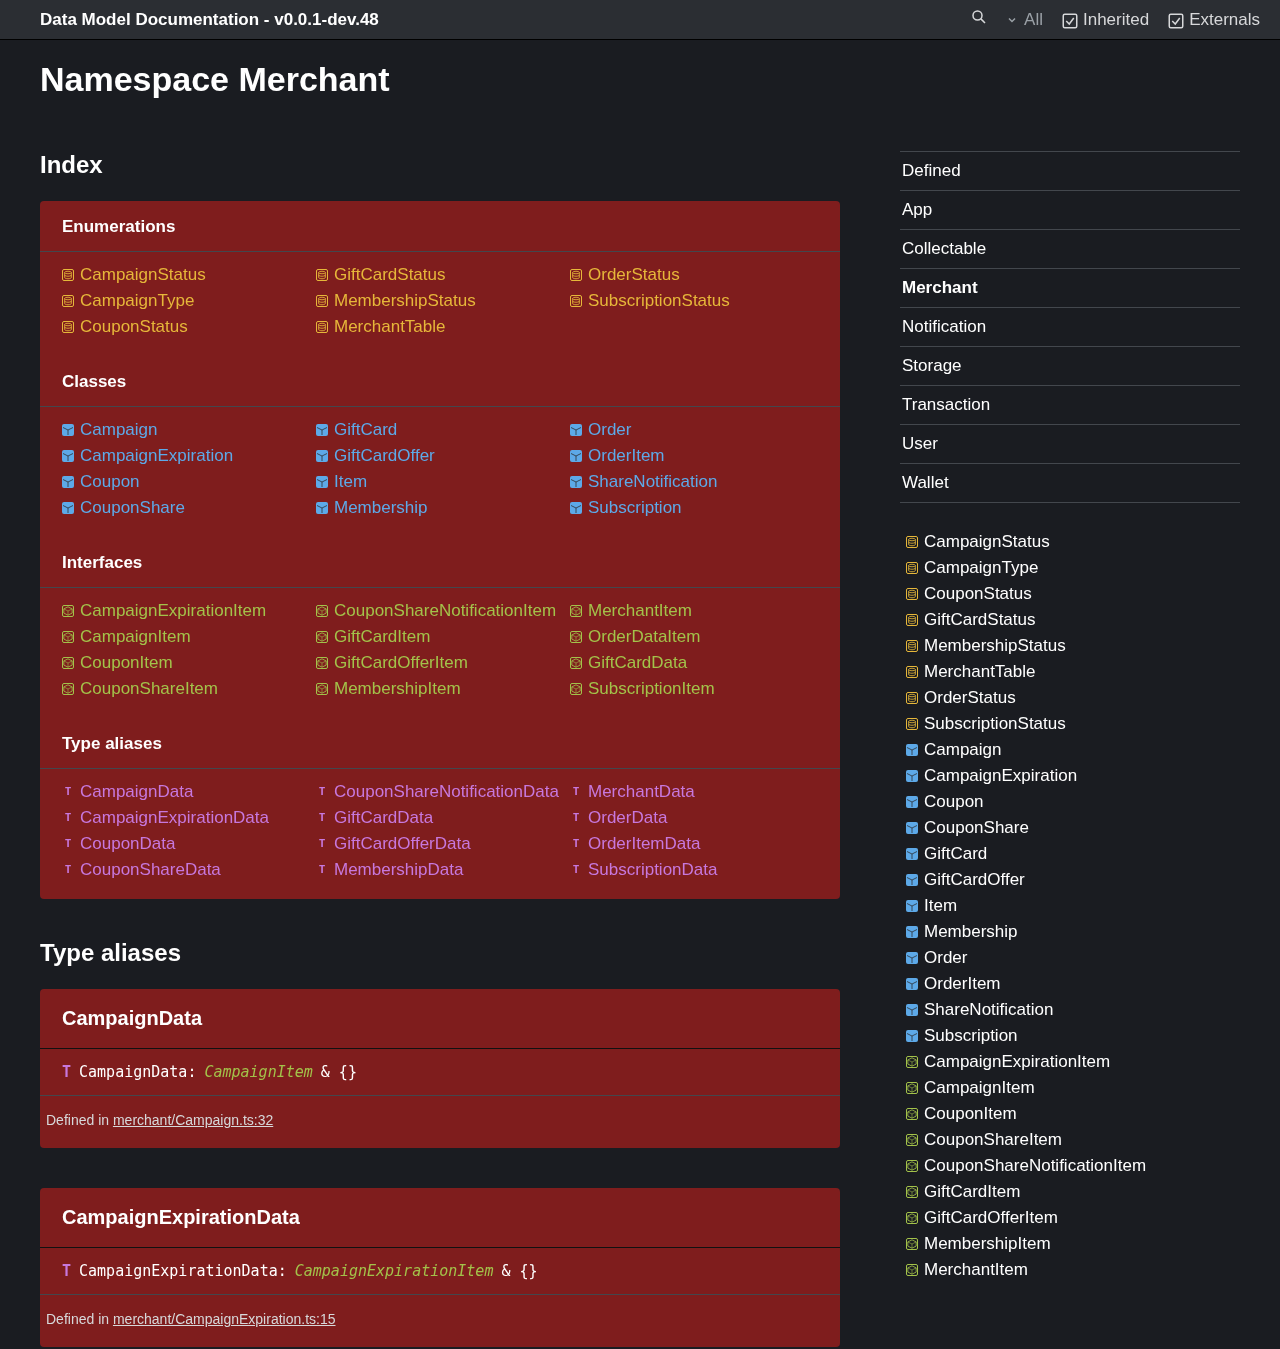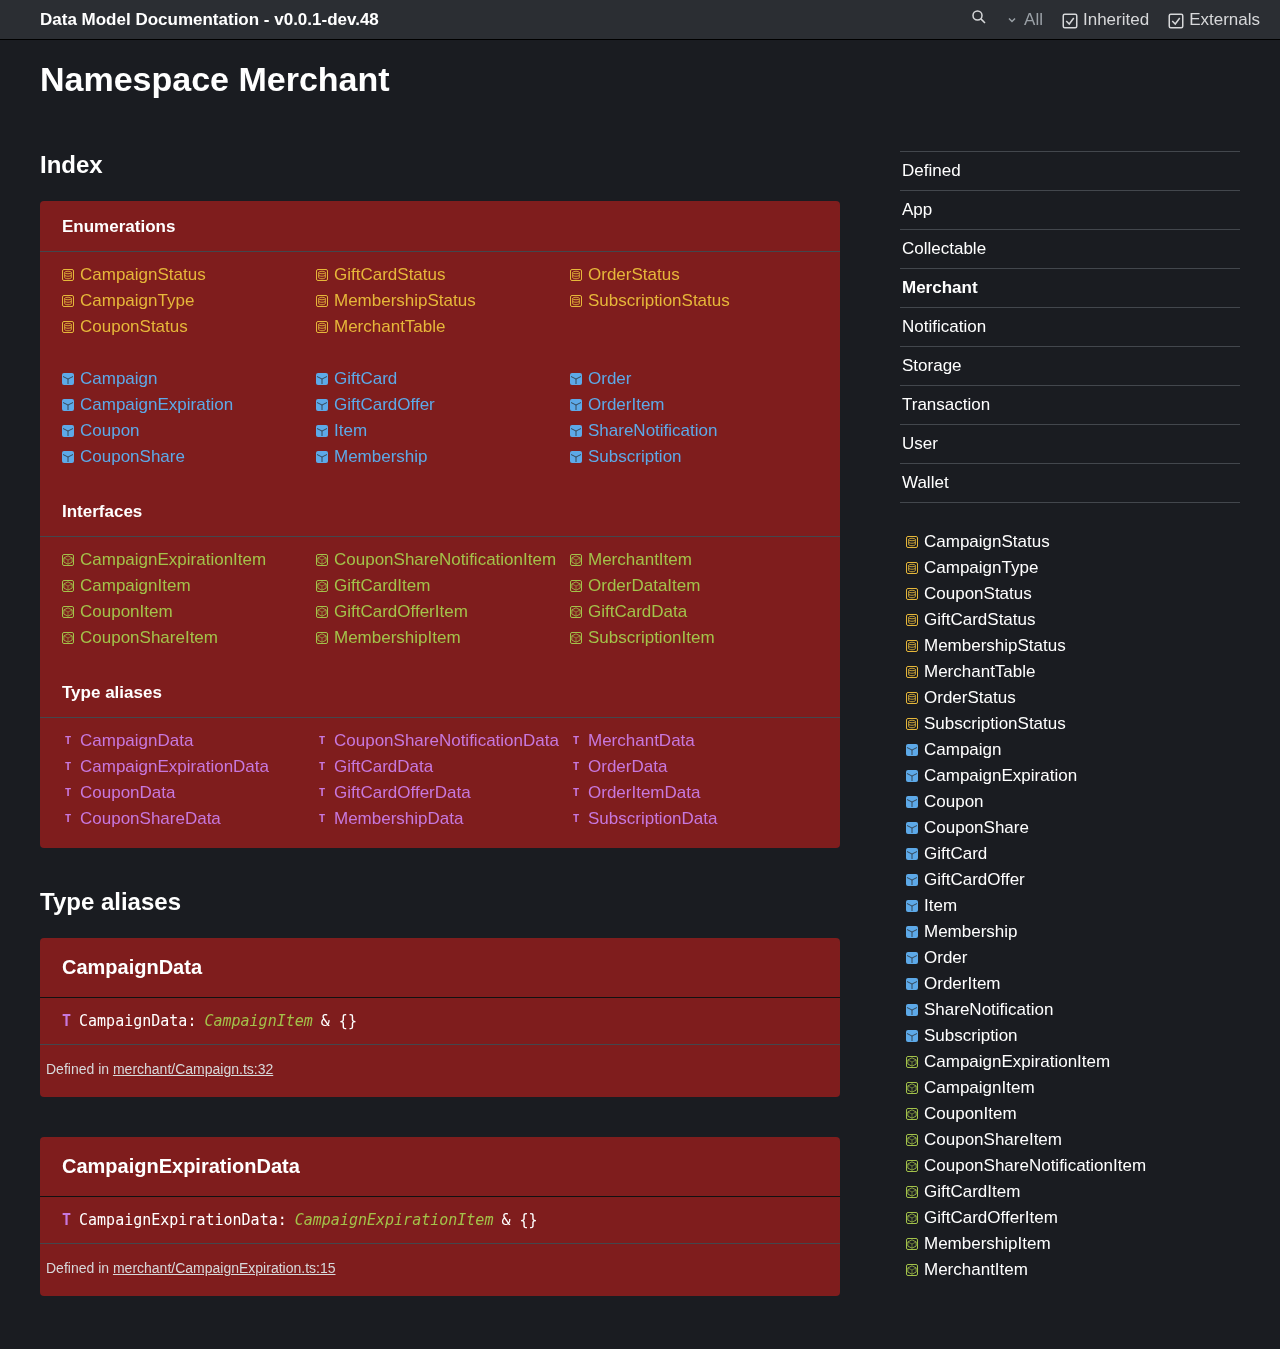--- a/index.html
+++ b/index.html
@@ -243,20 +243,21 @@
                       <ellipse cx="6" cy="3" rx="4" ry="1.5"></ellipse>
                       <path d="M2 3v6c0 .8 1.8 1.5 4 1.5s4-.7 4-1.5V3"></path>
                       <path d="M2 6c0 .8 1.8 1.5 4 1.5s4-.7 4-1.5"></path>
                     </g>
                   </svg>
                 </span>
                 <span class="lbl">SubscriptionStatus</span>
               </div>
             </div>
           </div>
+          <div class="group-head">Classes</div>
           <div class="group-body">
             <div class="col">
               <div class="entry kind-class">
                 <span class="sq">
                   <svg width="12" height="12" viewBox="0 0 12 12">
                     <path d="M6 1l5 2.5v5L6 11 1 8.5v-5z" fill="#5da9e8"></path>
                     <path d="M1 3.5L6 6l5-2.5M6 6v5" stroke="#2b2e33" stroke-width="0.8" fill="none"></path>
                   </svg>
                 </span>
                 <span class="lbl">Campaign</span>

